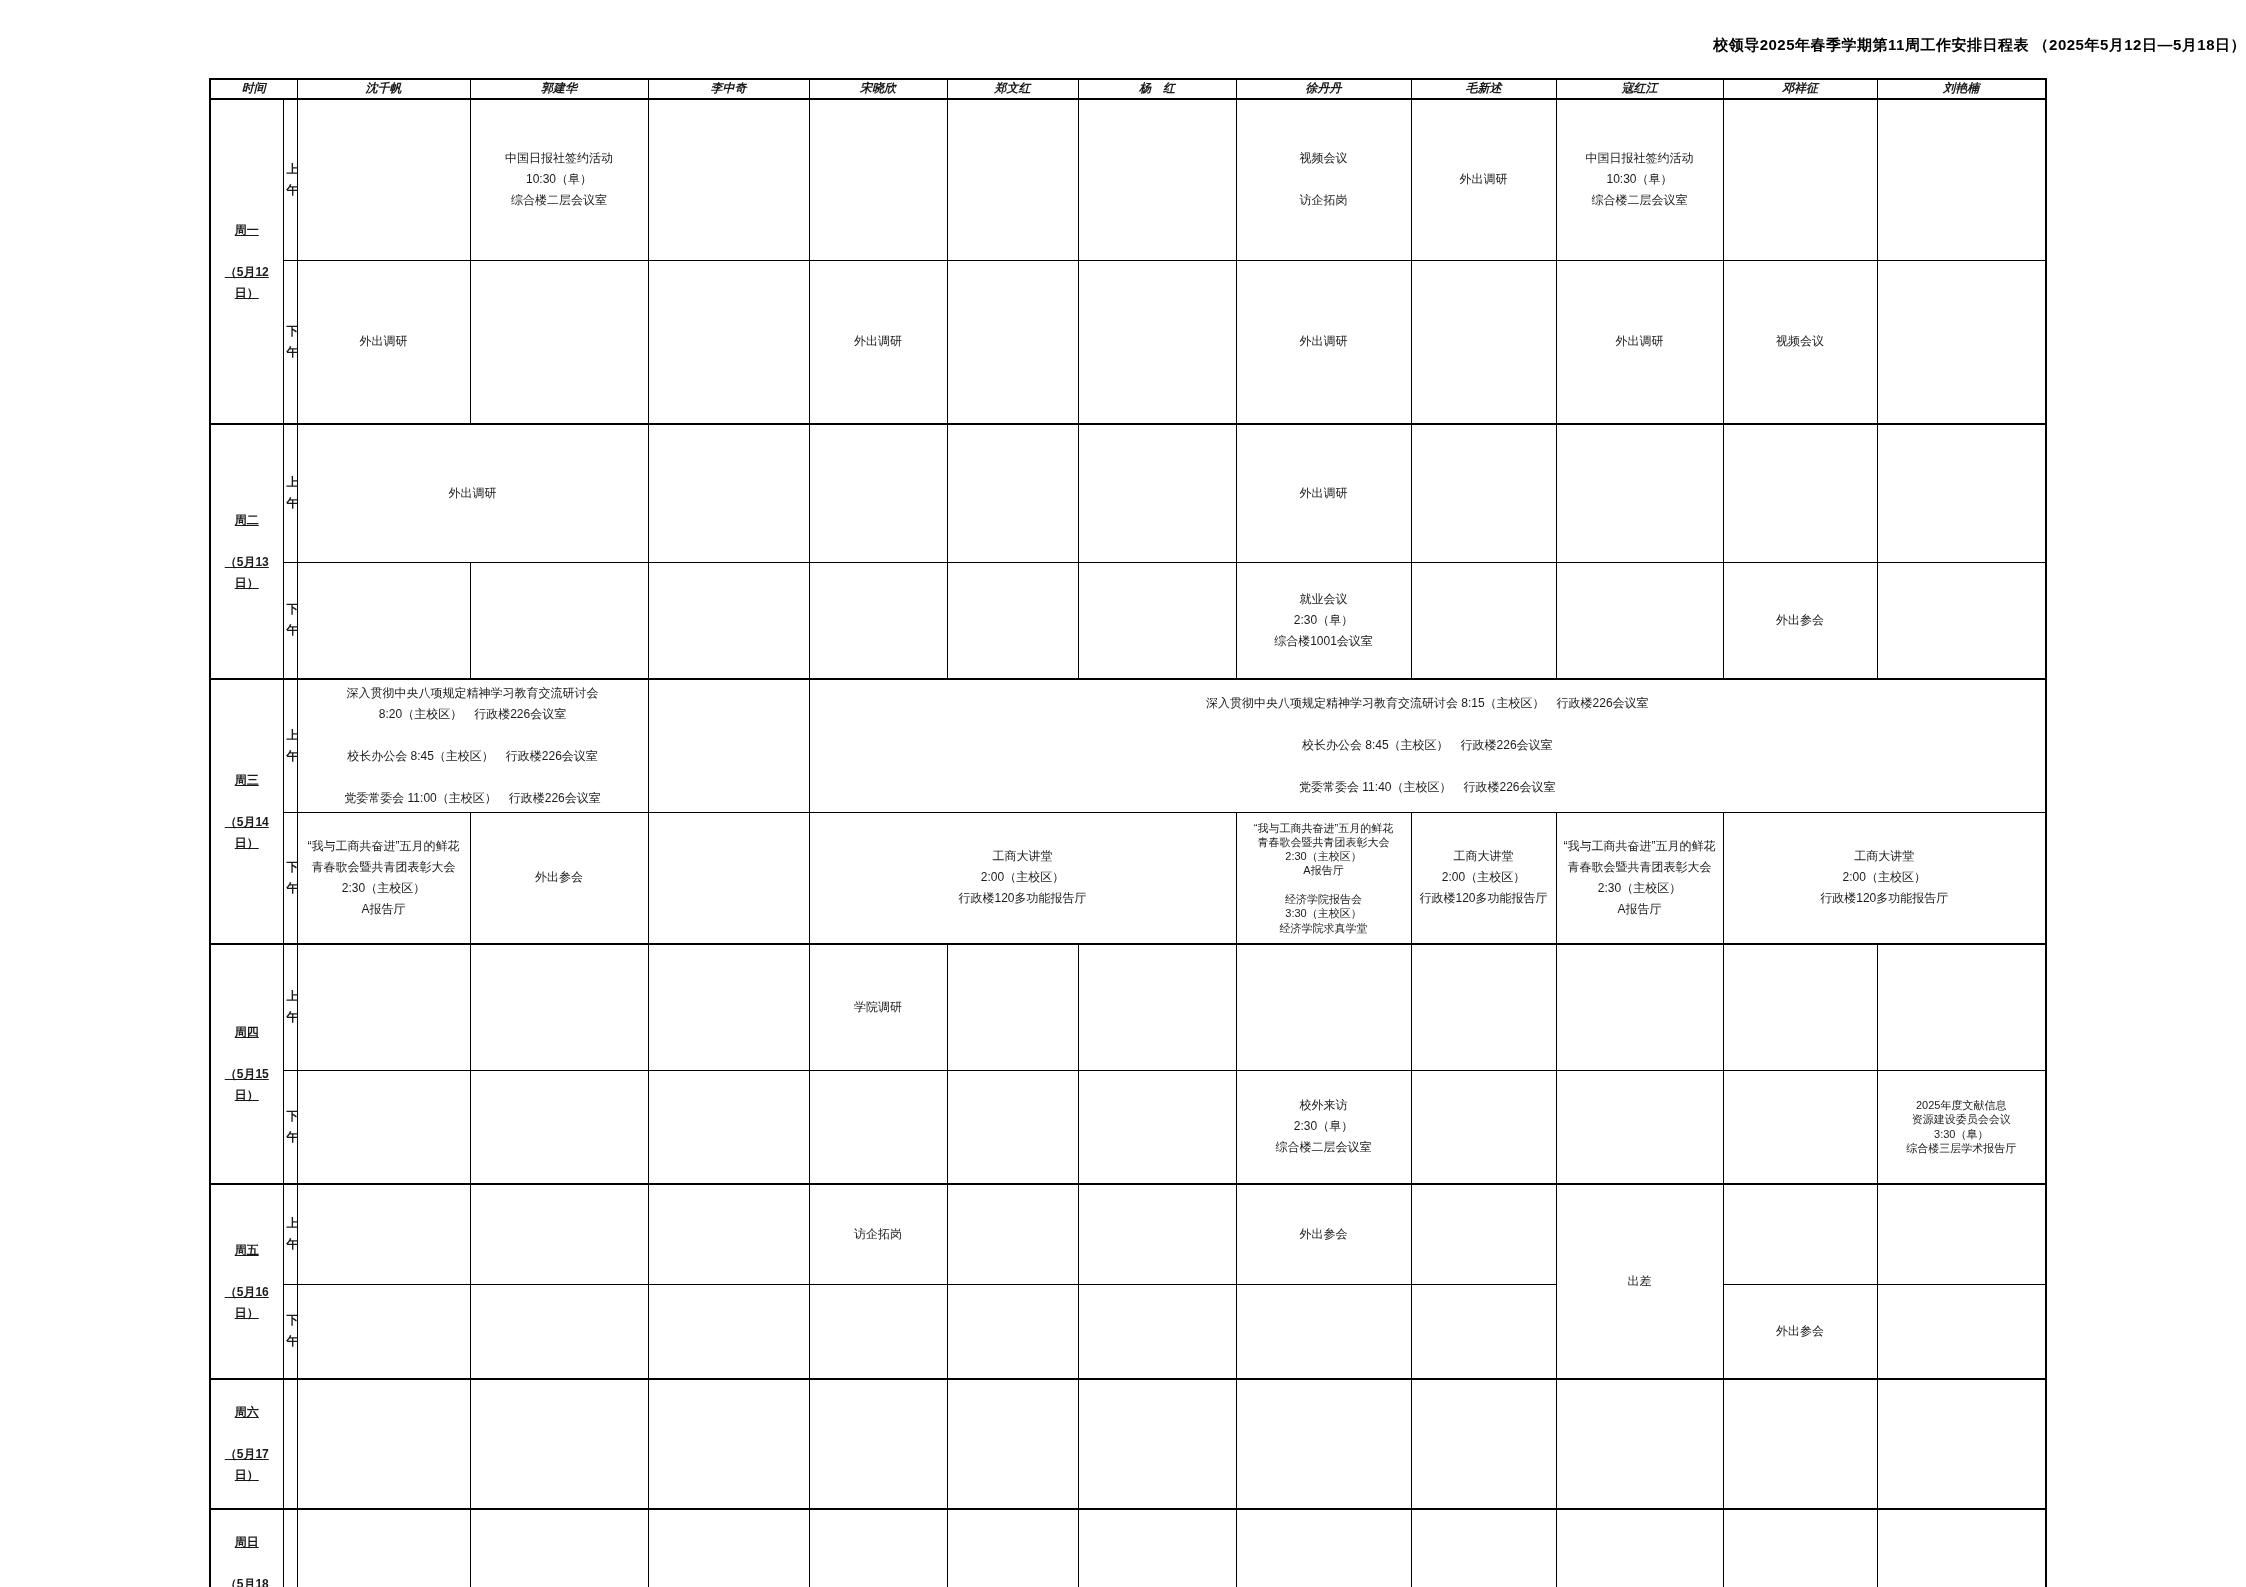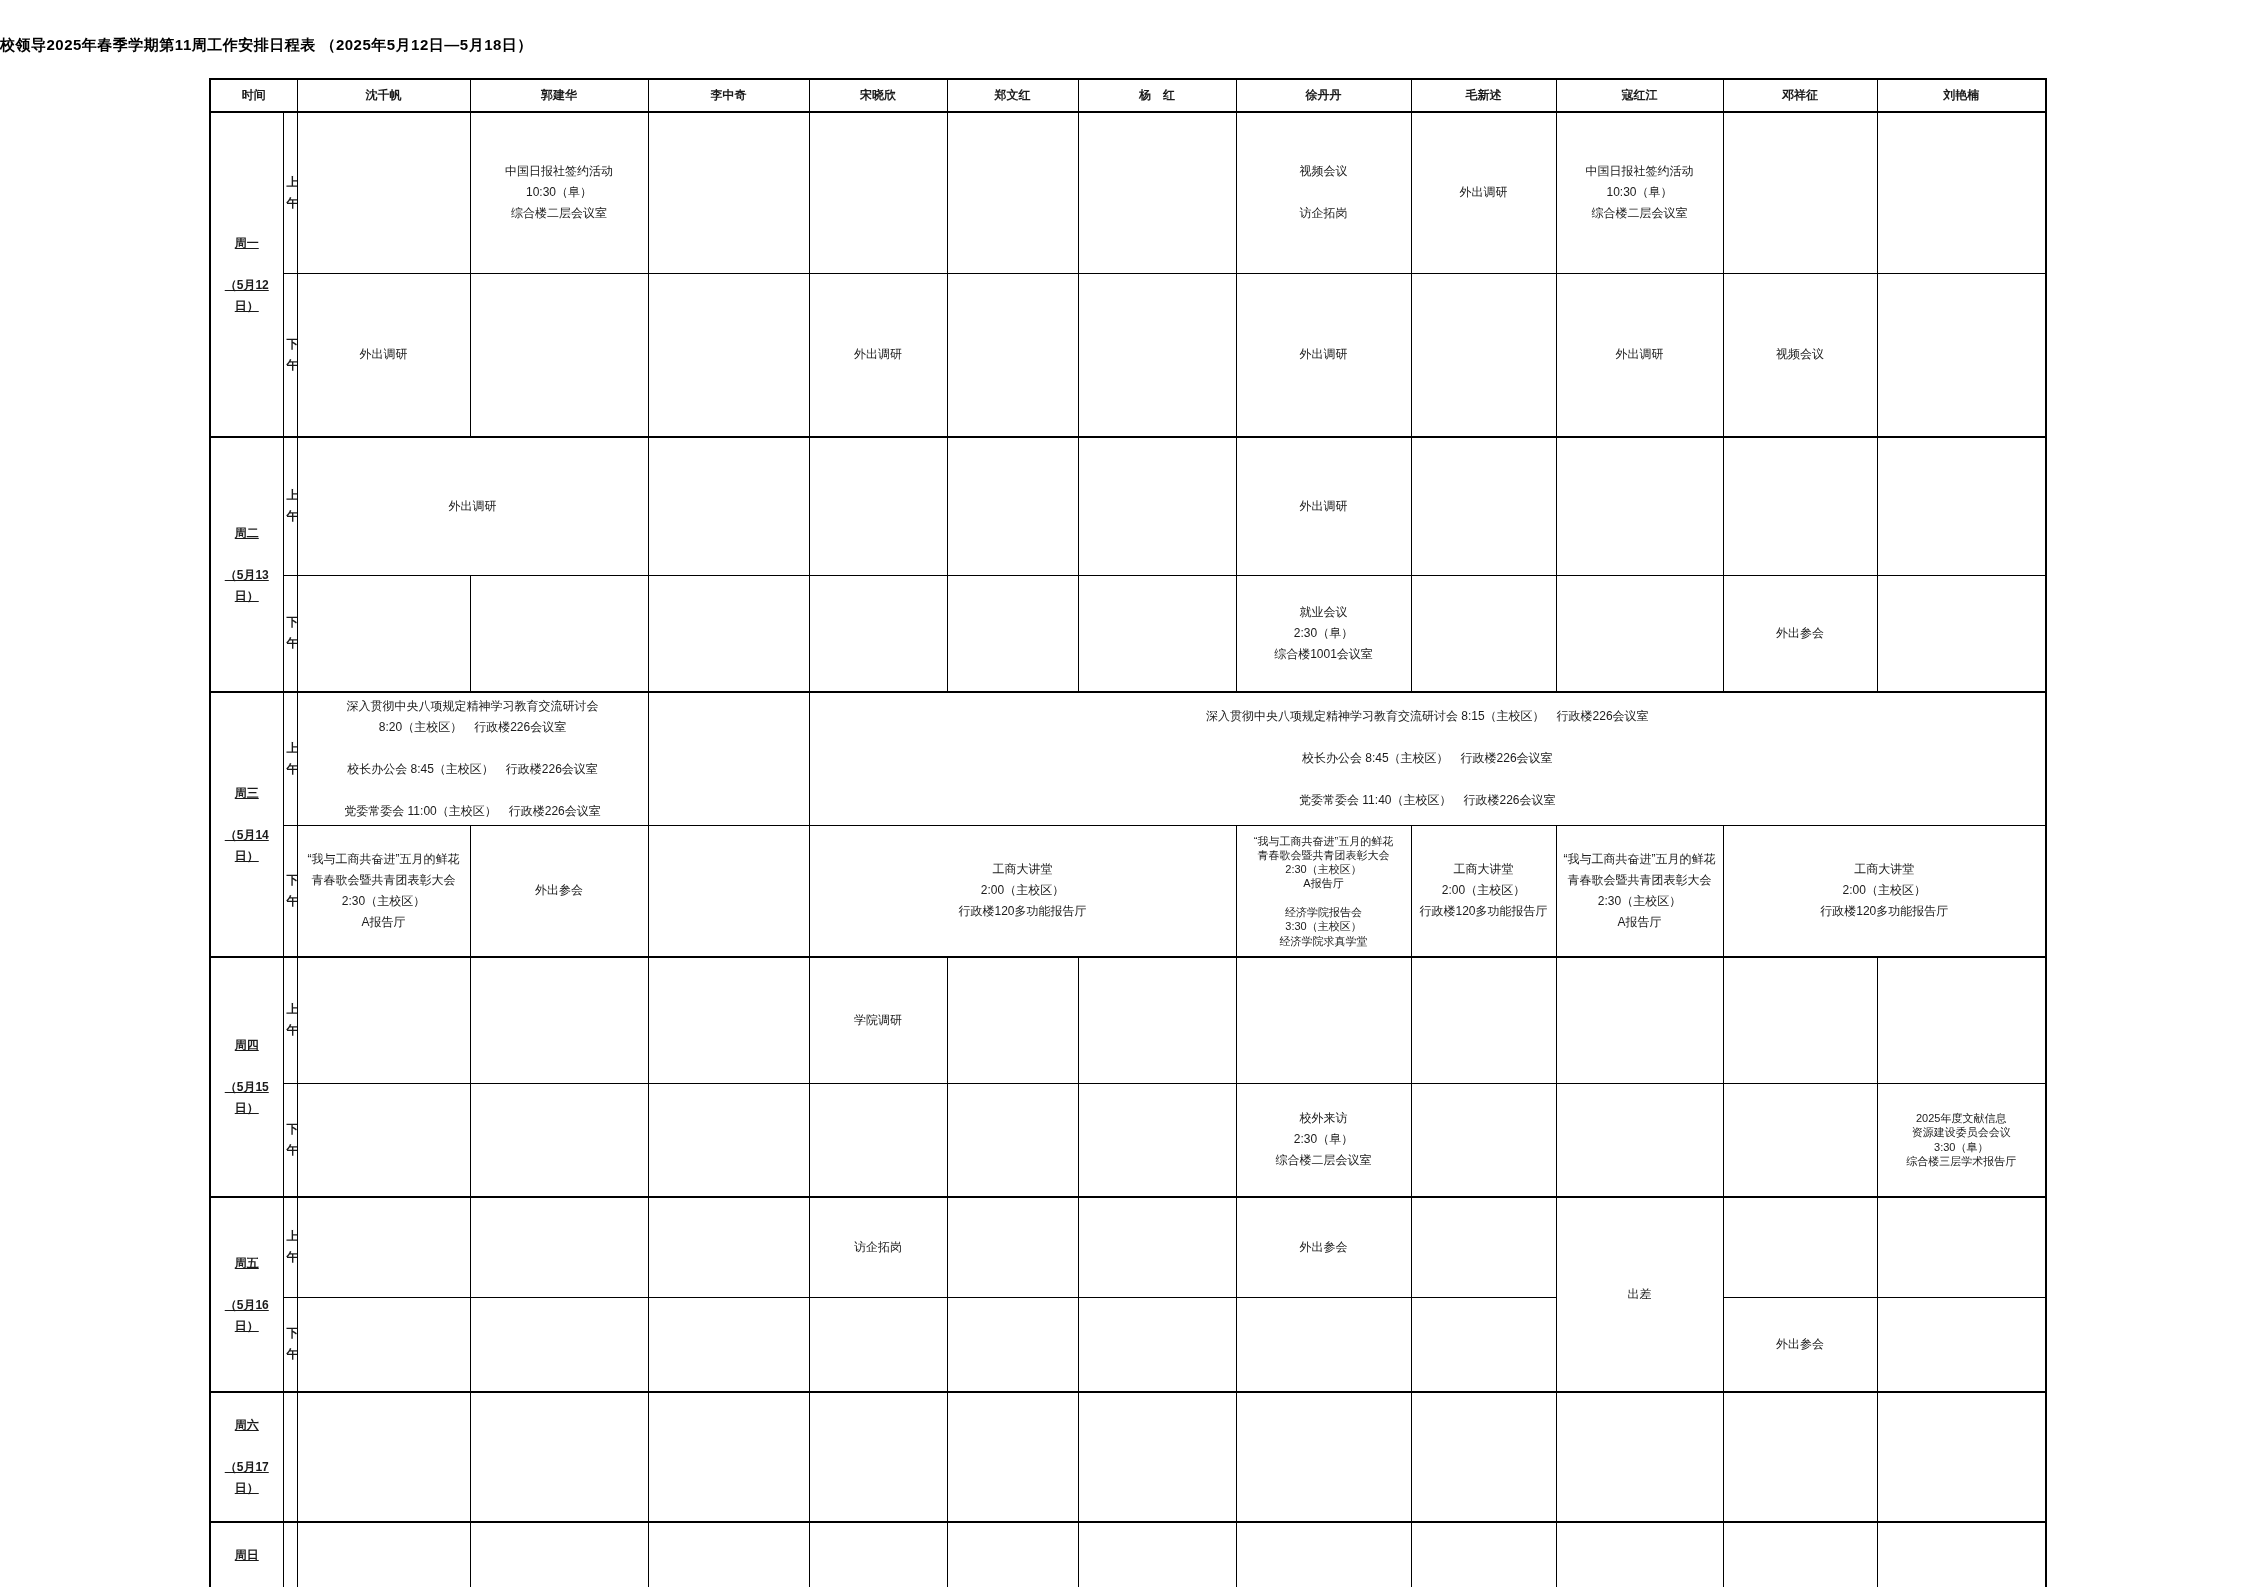--- a/index.html
+++ b/index.html
@@ -2,41 +2,41 @@
 <html><head>
 <meta charset="utf-8">
 <style>
   html,body{margin:0;padding:0;}
   body{
     width:2246px;height:1587px;background:#ffffff;overflow:hidden;
     font-family:"Liberation Sans","DejaVu Sans",sans-serif;color:#1a1a1a;
     position:relative;
   }
   .page-title{
-    position:absolute;top:36px;left:0;width:2246px;text-align:left;
+    position:absolute;top:36px;left:0;width:2246px;text-align:right;
     font-size:15px;font-weight:bold;color:#000;letter-spacing:.5px;
   }
   table.sched{
     position:absolute;left:209px;top:78px;width:1836px;
     border-collapse:collapse;table-layout:fixed;
     border:2px solid #000;
   }
   .sched td,.sched th{
     border:1px solid #000;
     padding:1px 3px;
     text-align:center;vertical-align:middle;
     font-size:12px;line-height:1.75;
     white-space:pre-line;
     overflow:hidden;
   }
   .sched th{
     font-size:12px;font-weight:bold;line-height:1.1;padding:1px 0;
     white-space:nowrap;
   }
-  tr.hdr{height:33px;}
+  tr.hdr{height:20px;font-style:italic;}
   tr.hdr th{border-bottom:1.5px solid #000;}
   tr.bs td{border-top:2px solid #000;}
   .daycell{font-weight:bold;font-size:12px;line-height:1.35;padding:0;}
   .daycell .dname,.daycell .ddate{display:block;text-decoration:underline;}
   .ampm{font-size:11px;line-height:1.15;padding:0;word-break:break-all;font-weight:bold;}
   td.compact{font-size:11px;line-height:1.3;}
   
   tr.r-mon-am{height:161px;} tr.r-mon-pm{height:164px;}
   tr.r-tue-am{height:138px;} tr.r-tue-pm{height:117px;}
   tr.r-wed-am{height:133px;} tr.r-wed-pm{height:132px;}

